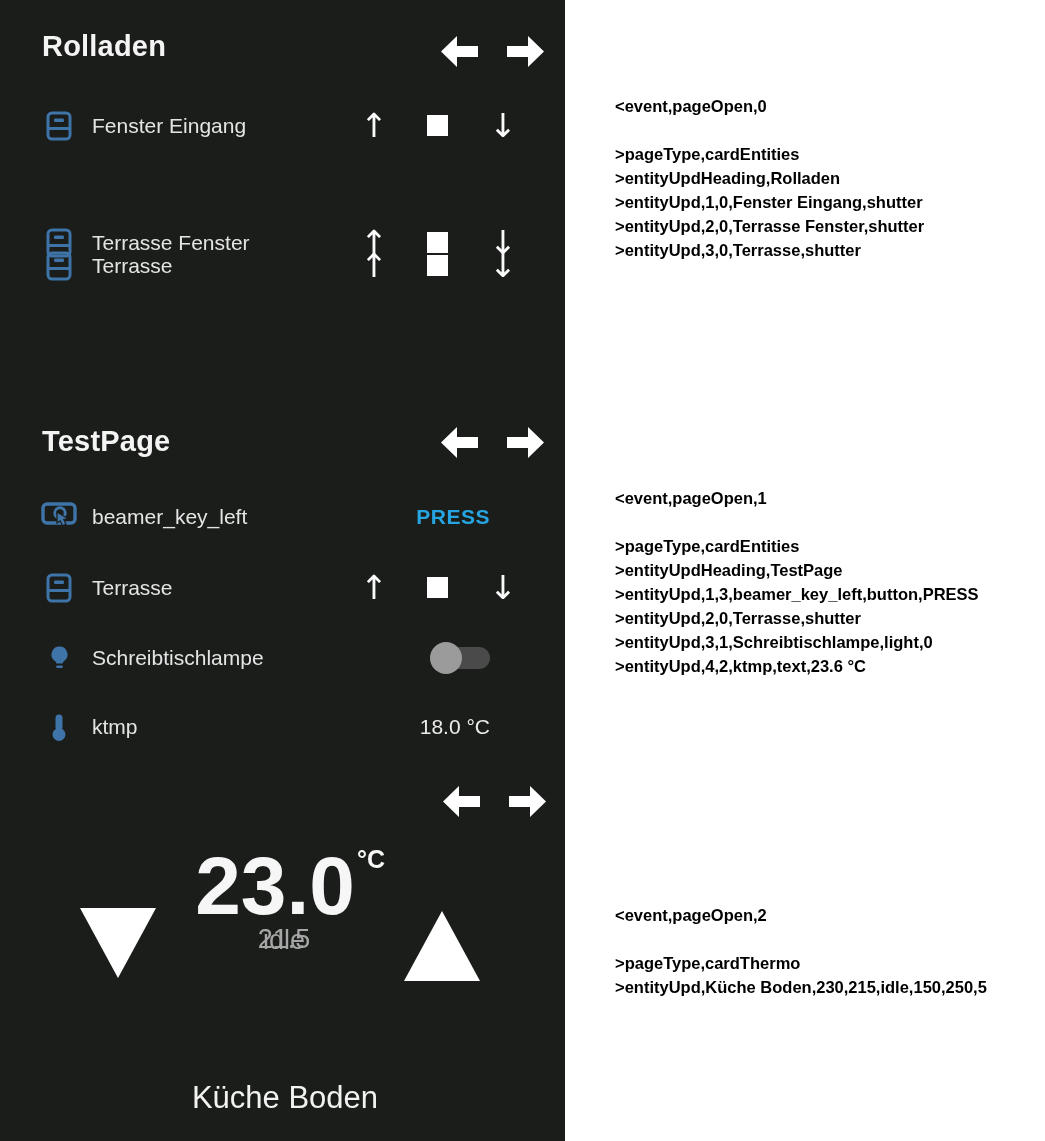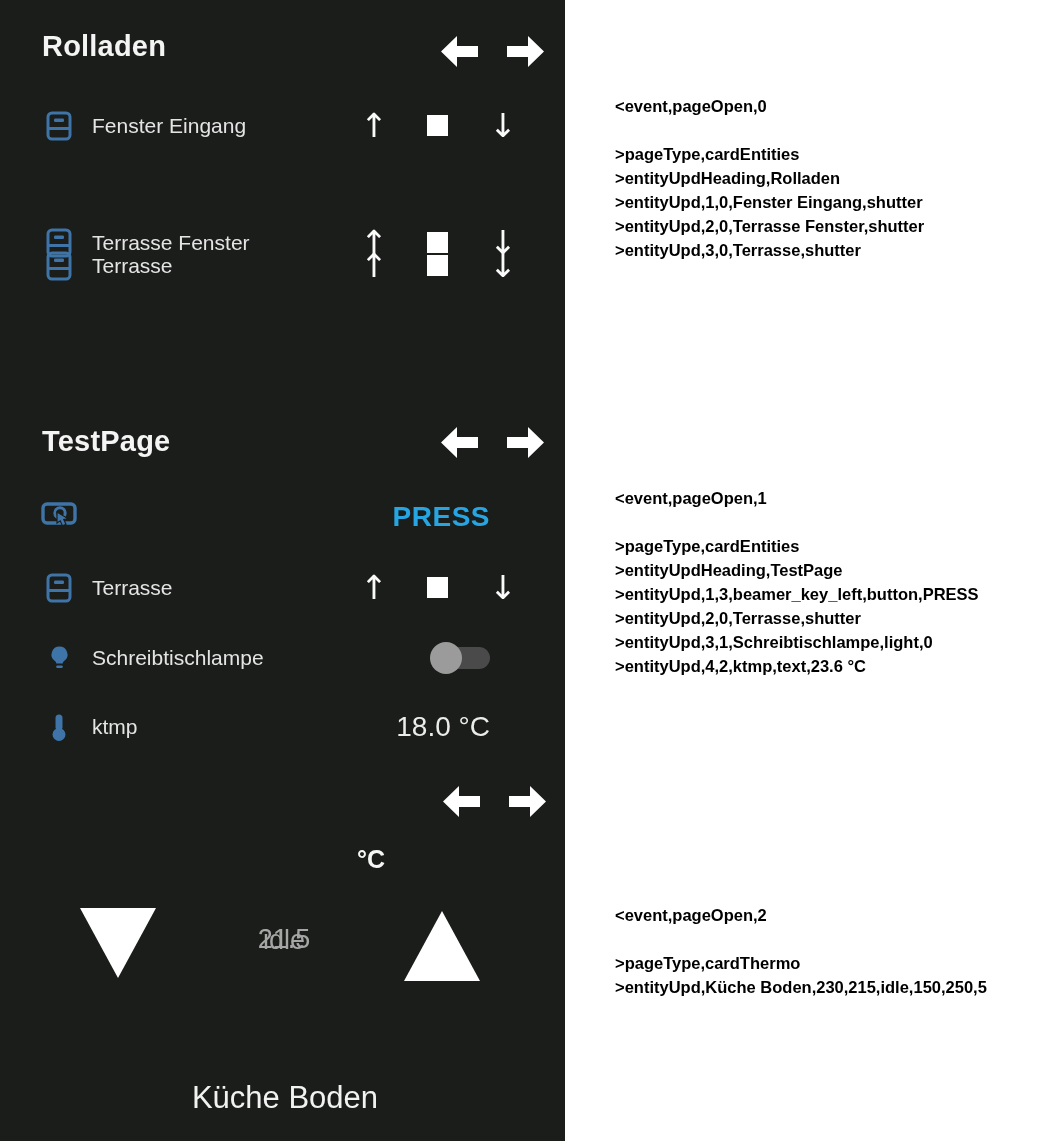--- a/index.html
+++ b/index.html
@@ -14,21 +14,21 @@
 
   .erow{position:absolute;left:0;width:526px;height:52px;}
   .eicon{position:absolute;left:40px;top:50%;transform:translateY(-50%);width:38px;height:36px;
          display:flex;align-items:center;justify-content:center;}
   .elabel{position:absolute;left:92px;top:0;line-height:52px;font-size:21px;color:#e4e4e4;white-space:nowrap;}
   .ctl{position:absolute;top:0;width:46px;text-align:center;line-height:52px;font-size:33px;color:#fafafa;
        font-family:"DejaVu Sans",sans-serif;cursor:pointer;}
   .cup{left:351px;}
   .cdown{left:480px;}
   .cstop{position:absolute;left:427px;top:15px;width:21px;height:21px;background:#ffffff;cursor:pointer;}
-  .rval{position:absolute;right:36px;top:0;line-height:52px;font-size:28px;color:#ececec;white-space:nowrap;}
+  .rval{position:absolute;right:36px;top:0;line-height:52px;font-size:21px;color:#ececec;white-space:nowrap;}
   .press{color:#27a5e3;font-weight:700;letter-spacing:.5px;cursor:pointer;}
   .toggle{position:absolute;right:36px;top:10px;width:60px;height:32px;cursor:pointer;}
   .toggle .track{position:absolute;left:8px;top:5px;width:52px;height:22px;border-radius:11px;background:#4a4a4a;}
   .toggle .knob{position:absolute;left:0;top:0;width:32px;height:32px;border-radius:50%;background:#9b9b9b;}
 
   .temp-main{position:absolute;left:140px;top:845px;width:270px;text-align:center;
              font-size:82px;font-weight:700;color:#f6f6f6;line-height:1;}
   .temp-unit{position:absolute;left:357px;top:845px;font-size:25px;font-weight:700;color:#f6f6f6;}
   .tri{position:absolute;cursor:pointer;}
   .tri-down{left:80px;top:908px;}
@@ -109,20 +109,21 @@
   </div>
 
   <div class="erow" style="top:491px;">
     <span class="eicon">
         <svg width="36" height="34" viewBox="0 0 36 34">
           <rect x="2" y="4" width="32" height="19" rx="4" fill="none" stroke="#3f74a8" stroke-width="3.4"></rect>
           <circle cx="19" cy="13" r="5.2" fill="none" stroke="#3f74a8" stroke-width="3"></circle>
           <path d="M16 12 v11 l3.2 -2.2 2.2 5 3.6 -1.6 -2.2 -4.8 4.4 -0.6 z" fill="#3f74a8" stroke="#1a1d19" stroke-width="1.2"></path>
         </svg>
       </span>
+    <span class="elabel">beamer_key_left</span>
     <span class="rval press">PRESS</span>
   </div>
 
   <div class="erow" style="top:562px;">
     <span class="eicon">
         <svg width="26" height="30" viewBox="0 0 26 30">
           <rect x="2" y="2" width="22" height="26" rx="4" fill="none" stroke="#3f74a8" stroke-width="3"></rect>
           <rect x="8" y="7.5" width="10" height="3.5" rx="1.2" fill="#3f74a8"></rect>
           <rect x="3" y="16" width="20" height="3" fill="#3f74a8"></rect>
         </svg>
@@ -160,20 +161,21 @@
 
   <div class="nav" style="left:443px;top:786px;">
     <span class="arrow-left"><svg width="37" height="31" viewBox="0 0 37 31">
           <polygon points="16,0 16,10 37,10 37,21 16,21 16,31 0,15.5" fill="#ffffff"></polygon>
         </svg></span>
     <span class="arrow-right"><svg width="37" height="31" viewBox="0 0 37 31">
           <polygon points="21,0 21,10 0,10 0,21 21,21 21,31 37,15.5" fill="#ffffff"></polygon>
         </svg></span>
   </div>
 
+  <div class="temp-main">23.0</div>
   <div class="temp-unit">°C</div>
 
   <span class="tri tri-down"><svg width="76" height="70" viewBox="0 0 76 70">
         <polygon points="0,0 76,0 38,70" fill="#ffffff"></polygon>
       </svg></span>
   <span class="tri tri-up"><svg width="76" height="70" viewBox="0 0 76 70">
         <polygon points="38,0 76,70 0,70" fill="#ffffff"></polygon>
       </svg></span>
 
   <div class="setpoint">21.5</div>

